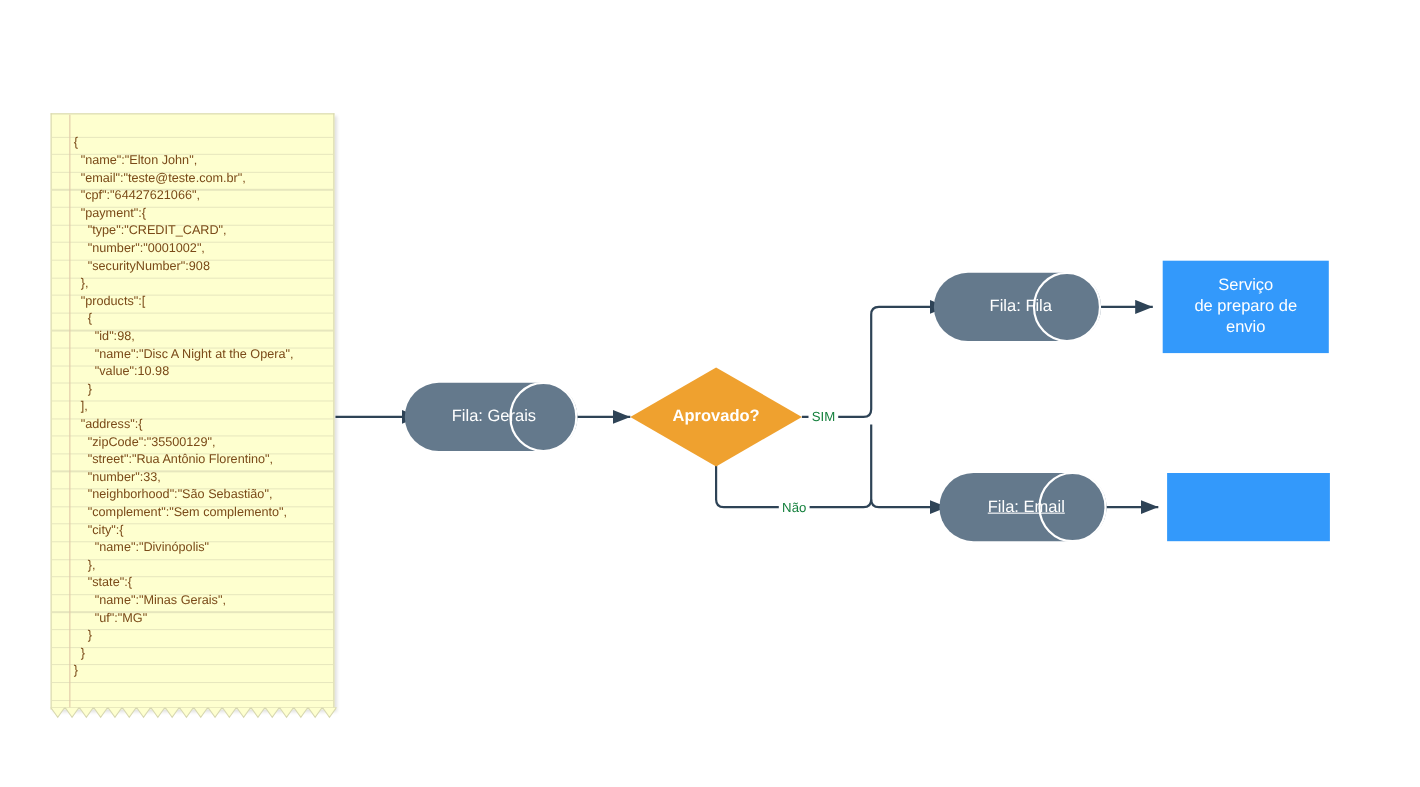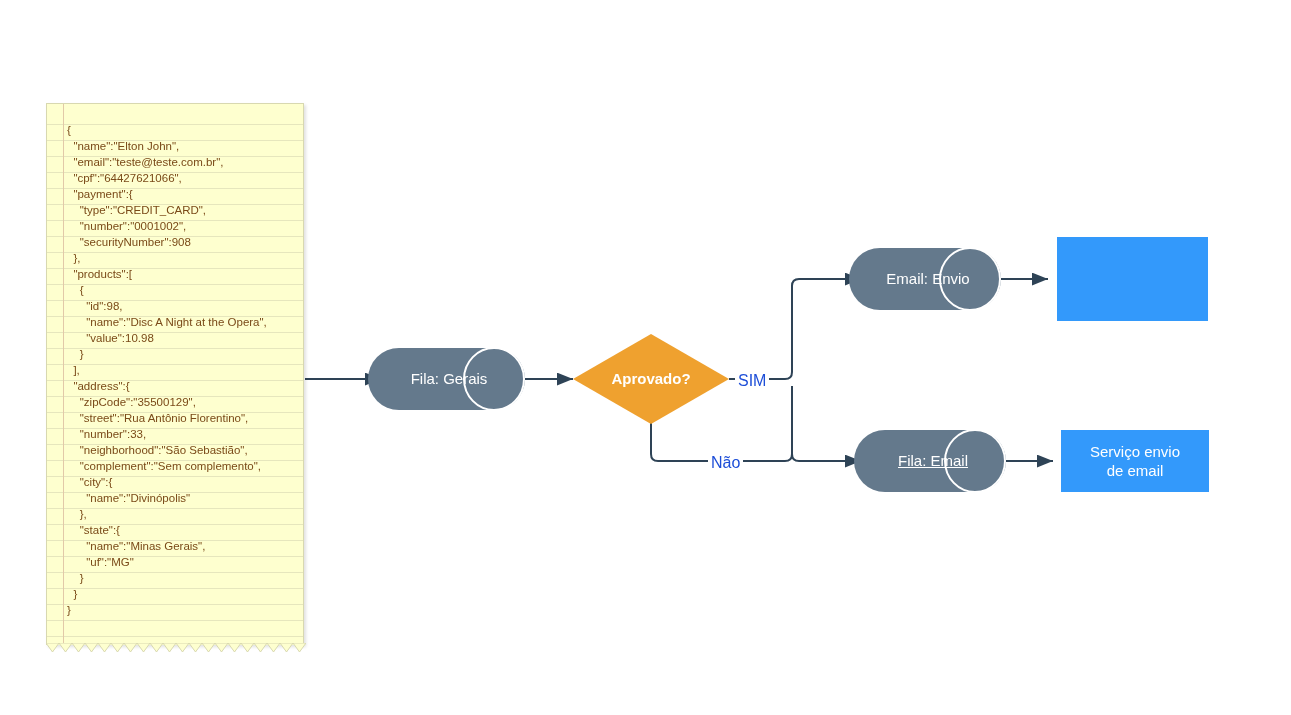--- a/index.html
+++ b/index.html
@@ -90,22 +90,22 @@
     white-space: pre-line;
   }
 
   .svg-layer {
     position: absolute;
     left: 0; top: 0;
   }
 
   .edge-label {
     position: absolute;
-    font-size: 16px;
-    color: #1d4ed8;
+    font-size: 12px;
+    color: #15803d;
     background: #ffffff;
     padding: 0 3px;
     white-space: nowrap;
   }
 </style>
 </head>
 <body>
 
 <div id="canvas">
 
@@ -153,27 +153,28 @@
 
     <rect x="1057" y="237" width="151" height="84" fill="#3399fb"></rect>
 
     <rect x="1061" y="430" width="148" height="62" fill="#3399fb"></rect>
   </svg>
 
   <div class="node-label" style="left:399px; top:369px; width:100px;">Fila: Gerais</div>
 
   <div class="node-label" style="left:591px; top:369px; width:120px;font-weight:bold;">Aprovado?</div>
 
-  <div class="node-label" style="left:880px; top:269px; width:96px;">Email: Envio</div>
+  <div class="node-label" style="left:880px; top:269px; width:96px;">Fila: Fila</div>
 
   <div class="node-label" style="left:885px; top:451px; width:96px;text-decoration:underline;">Fila: Email</div>
 
-
-  <div class="node-label" style="left:1061px; top:442px; width:148px;">Serviço envio
-de email</div>
+  <div class="node-label" style="left:1057px; top:250px; width:151px;">Serviço
+de preparo de
+envio</div>
+
 
   <div class="edge-label" style="left:735px; top:372px;">SIM</div>
 
   <div class="edge-label" style="left:708px; top:454px;">Não</div>
 
   <div class="note">
     <div class="note-rules"></div>
     <div class="note-margin"></div>
     <div class="note-text">{
   "name":"Elton John",

